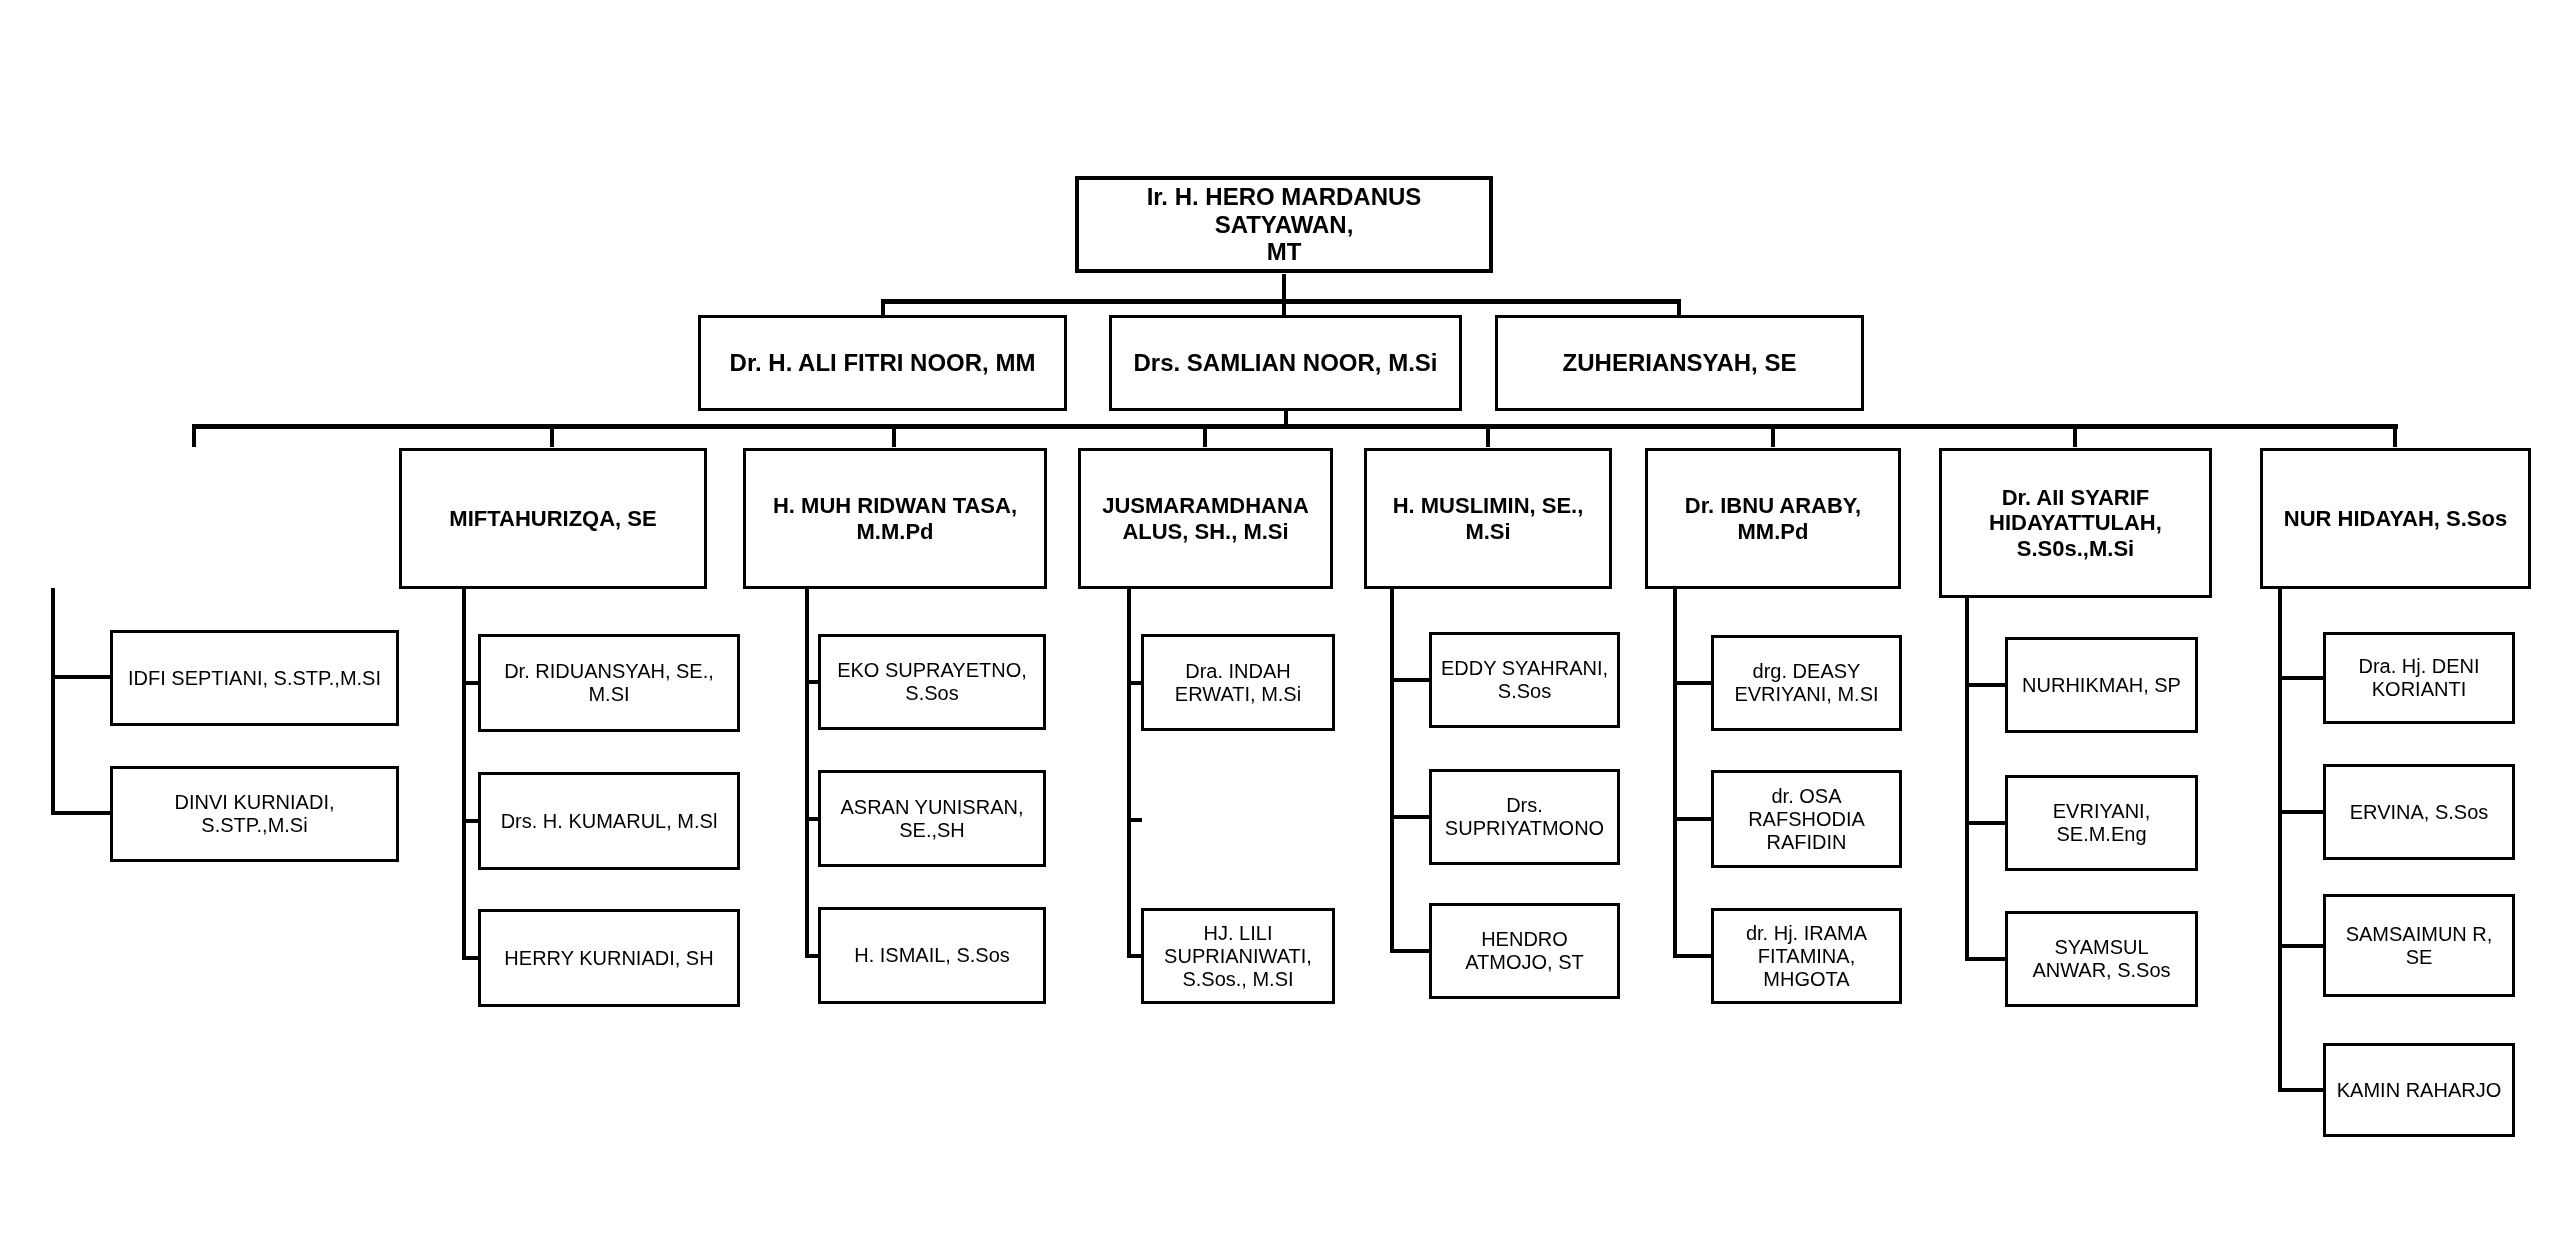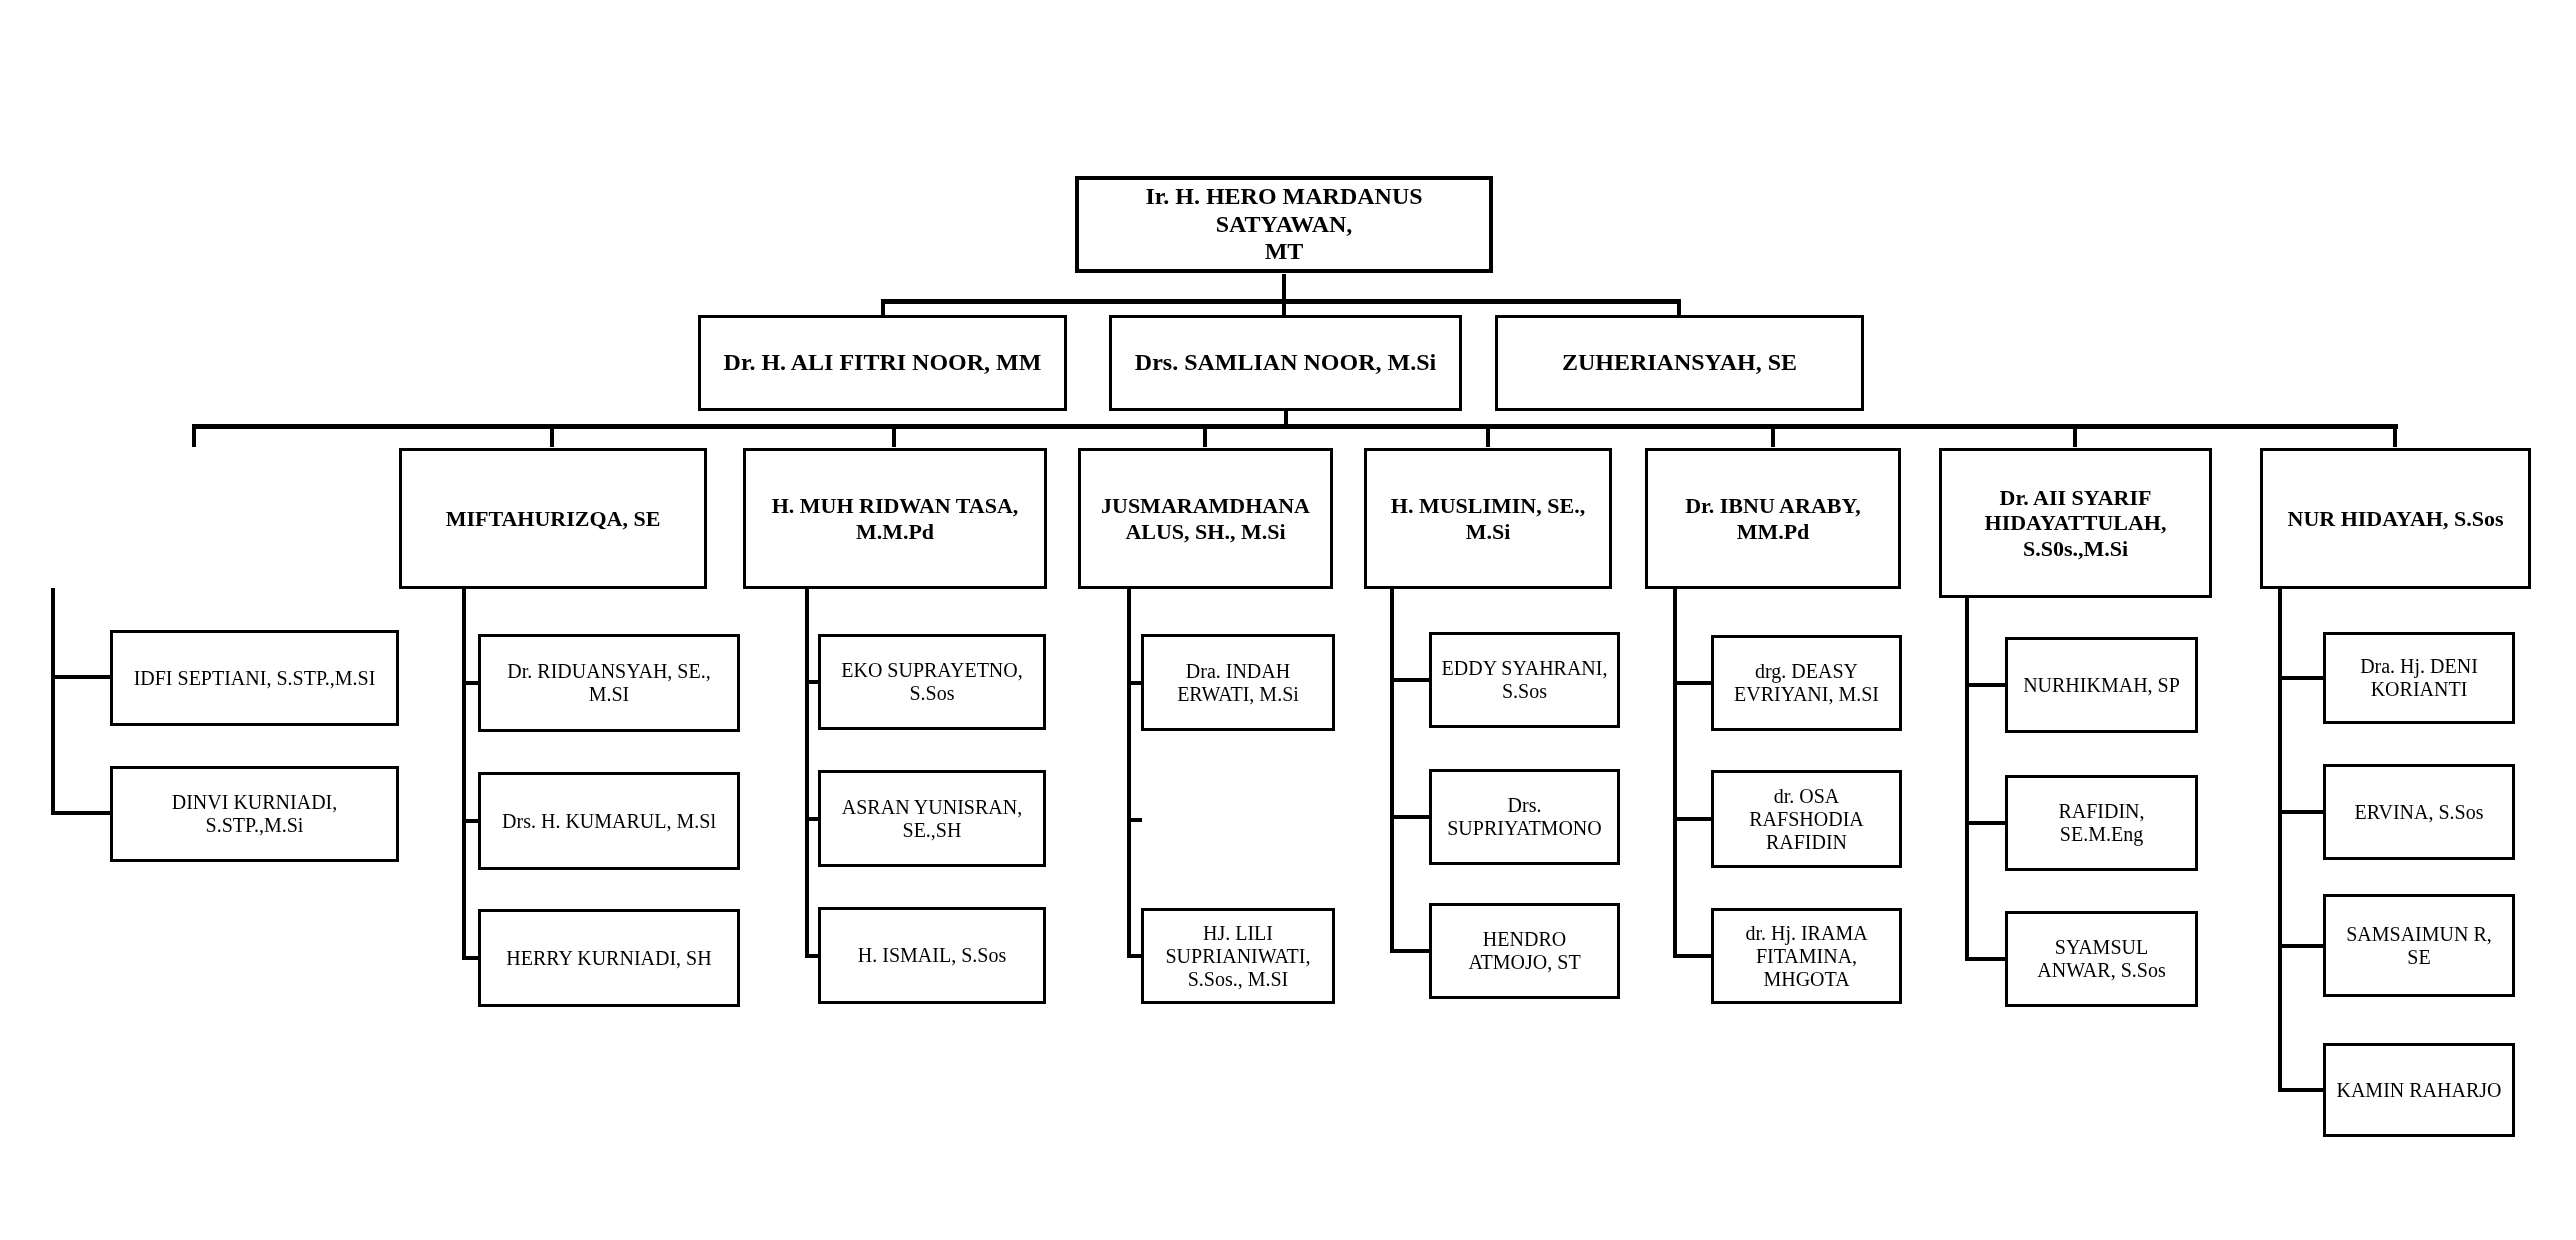--- a/index.html
+++ b/index.html
@@ -1,21 +1,21 @@
 <!DOCTYPE html>
 <html style="font-size:14.7px"><head>
 <meta charset="utf-8">
 <style>
   html, body { margin: 0; padding: 0; background: #ffffff; }
   #stage {
     position: relative;
     width: 2576px;
     height: 1241px;
     background: #ffffff;
-    font-family: Liberation Serif, serif;
+    font-family: Liberation Sans, sans-serif;
     color: #000000;
   }
   .box {
     position: absolute;
     box-sizing: border-box;
     border: 3.7px solid #000000;
     background: #ffffff;
     display: flex;
     align-items: center;
     justify-content: center;
@@ -131,21 +131,21 @@
 RAFIDIN</div>
   <div class="box sub" style="left:1711px;top:908px;width:191px;height:96px">dr. Hj. IRAMA
 FITAMINA,
 MHGOTA</div>
 
   <div class="line" style="left:1965px;top:597px;width:3.7px;height:363px"></div>
   <div class="line" style="left:1965px;top:683px;width:40px;height:3.7px"></div>
   <div class="line" style="left:1965px;top:821px;width:40px;height:3.7px"></div>
   <div class="line" style="left:1965px;top:957px;width:40px;height:3.7px"></div>
   <div class="box sub" style="left:2005px;top:637px;width:193px;height:96px">NURHIKMAH, SP</div>
-  <div class="box sub" style="left:2005px;top:775px;width:193px;height:96px">RAFIDIN,
+  <div class="box sub" style="left:2005px;top:775px;width:193px;height:96px">EVRIYANI,
 SE.M.Eng</div>
   <div class="box sub" style="left:2005px;top:911px;width:193px;height:96px">SYAMSUL
 ANWAR, S.Sos</div>
 
   <div class="line" style="left:2278px;top:588px;width:3.7px;height:504px"></div>
   <div class="line" style="left:2278px;top:676px;width:45px;height:3.7px"></div>
   <div class="line" style="left:2278px;top:810px;width:45px;height:3.7px"></div>
   <div class="line" style="left:2278px;top:944px;width:45px;height:3.7px"></div>
   <div class="line" style="left:2278px;top:1088px;width:45px;height:3.7px"></div>
   <div class="box sub" style="left:2323px;top:632px;width:192px;height:92px">Dra. Hj. DENI

